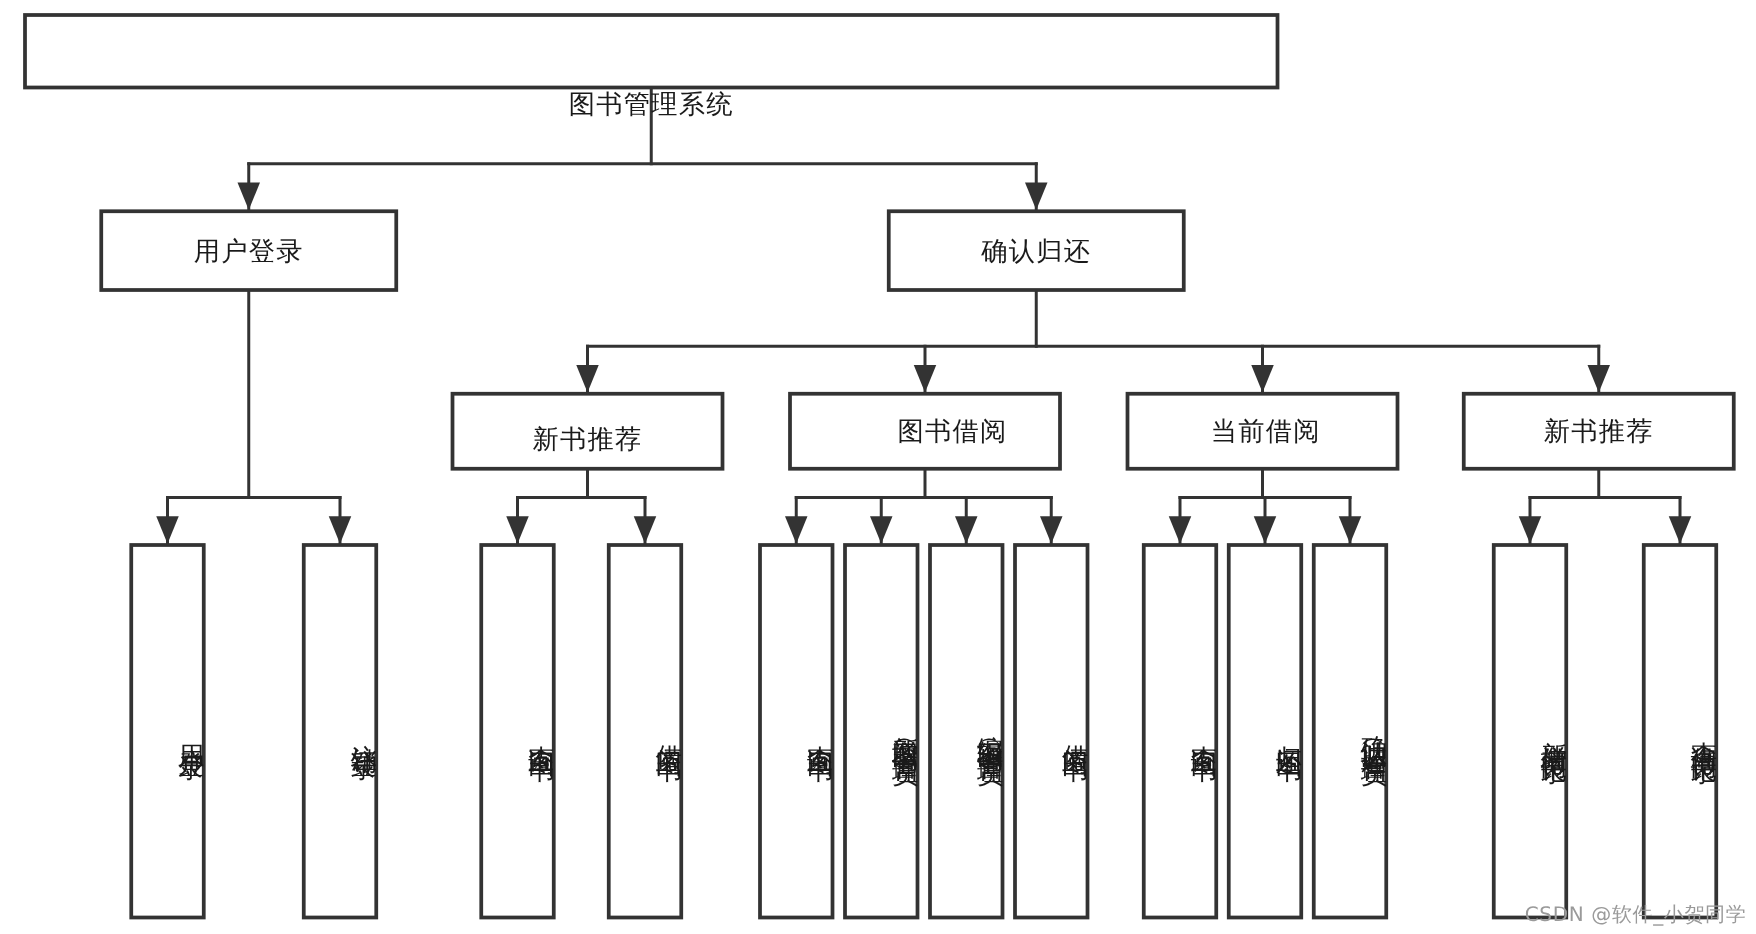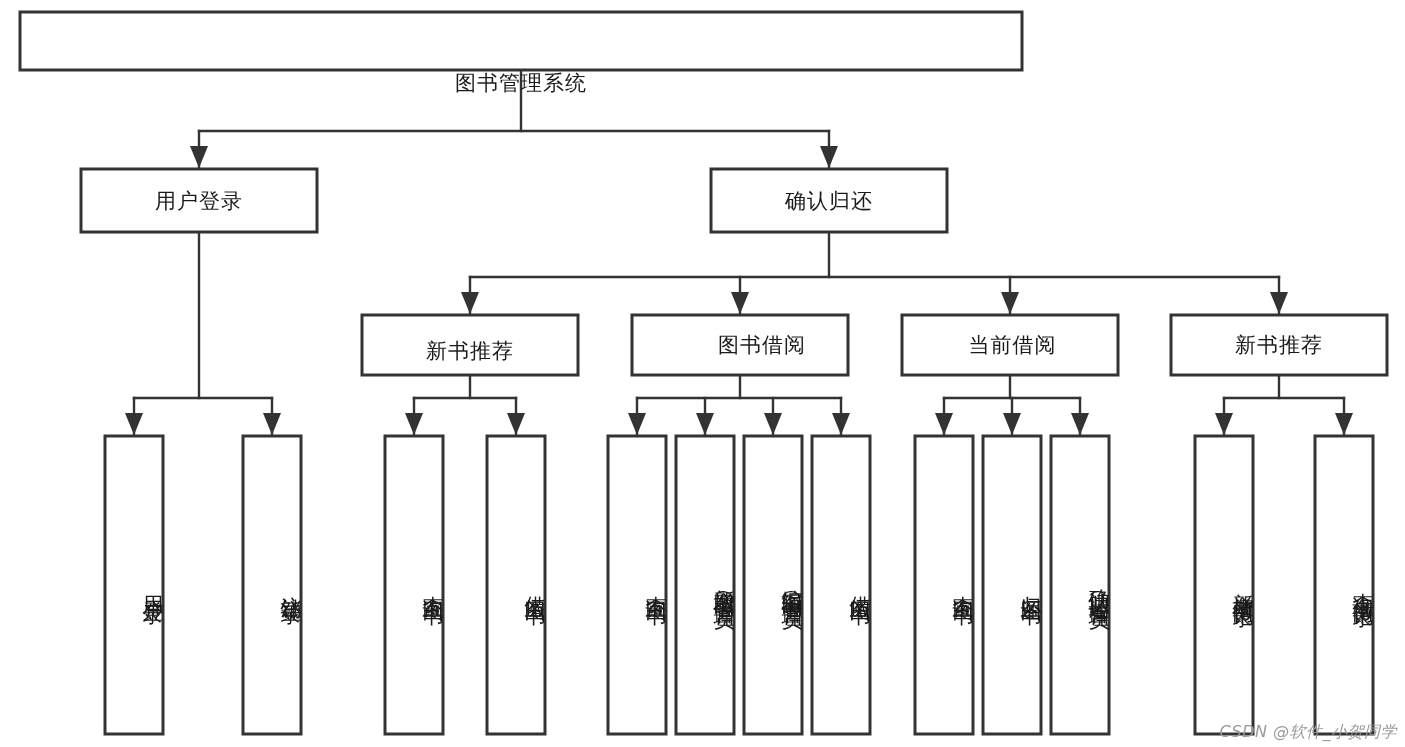--- a/index.html
+++ b/index.html
@@ -72,21 +72,20 @@
   }
   #watermark {
     position: absolute;
     right: 8px;
     bottom: 4px;
     font-family: "DejaVu Sans", "Liberation Sans", sans-serif;
     font-size: 16px;
     color: #9a9a9a;
     letter-spacing: 0.5px;
     white-space: nowrap;
-    font-style: italic;
   }
   .hit-layer {
     position: absolute;
     background: transparent;
   }
 </style>
 </head>
 <body>
 
 <div id="diagram-root">

